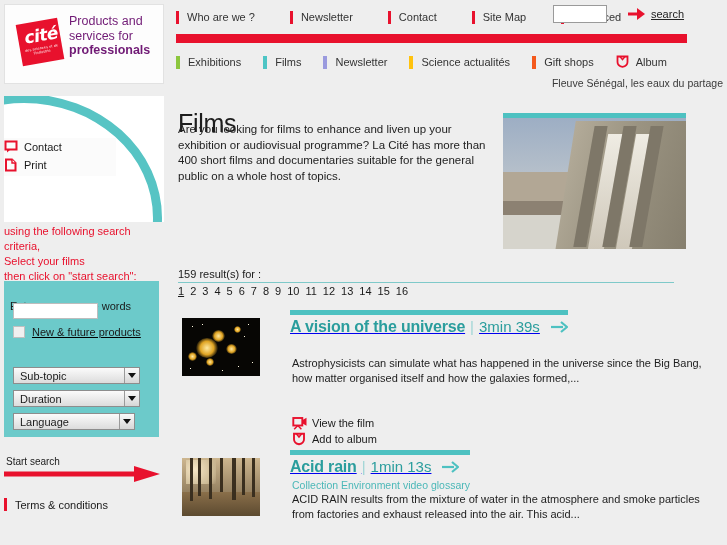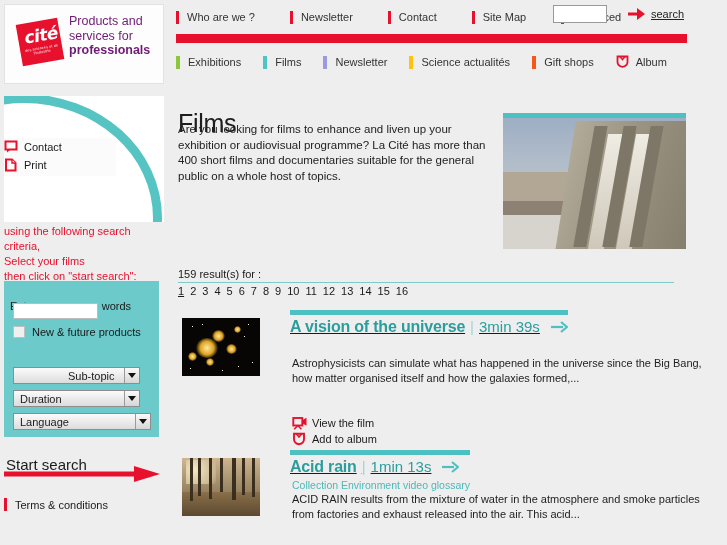--- a/index.html
+++ b/index.html
@@ -137,21 +137,21 @@
   }
   #keyword-input {
     position: absolute; left: 9px; top: 22px;
     width: 85px; height: 16px;
     border: 1px solid #bdbdbd; background: #ffffff;
     font-size: 11px; padding: 0 3px;
     font-family: "Liberation Sans", sans-serif;
   }
   #new-row {
     position: absolute; left: 9px; top: 45px;
-    display: flex; align-items: flex-end;
+    display: flex; align-items: flex-end; text-decoration: underline;
   }
   #new-check {
     width: 12px; height: 12px; background: #f0f0f0;
     border: 1px solid #c0c0c0; margin-right: 7px;
   }
   #new-label { font-size: 11px; color: #1a1a1a; }
 
   .ddl {
     position: absolute; left: 9px;
     height: 17px;
@@ -169,21 +169,21 @@
     display: block; width: 0; height: 0;
     border-left: 4px solid transparent; border-right: 4px solid transparent;
     border-top: 5px solid #111;
   }
 
   #start-search-wrap {
     position: absolute; left: 4px; top: 453px; width: 158px; height: 30px;
   }
   #start-search-label {
     position: absolute; left: 2px; top: 3px;
-    font-size: 15px; color: #1a1a1a;
+    font-size: 10px; color: #1a1a1a;
   }
   #start-arrow { position: absolute; left: 0px; top: 12px; }
 
   #terms-row {
     position: absolute; left: 4px; top: 498px;
     display: flex; align-items: center;
   }
   #terms-row .bar {
     display: inline-block; width: 3px; height: 13px;
     background: #e8112d; margin-right: 8px;
@@ -394,20 +394,21 @@
       <span class="album-ico">
         <svg width="13" height="13" viewBox="0 0 13 13">
           <path d="M1.5 1.5 H11.5 V7 Q11.5 11 6.5 11.8 Q1.5 11 1.5 7 Z" fill="none" stroke="#e8112d" stroke-width="1.8"></path>
           <path d="M4 1.5 L6.5 4.6 L9 1.5" fill="none" stroke="#e8112d" stroke-width="1.5"></path>
         </svg>
       </span>
       <span>Album</span>
     </a>
   </div>
 
+  <div id="hero-caption">Fleuve Sénégal, les eaux du partage</div>
 
   <div id="arc-box">
     <div id="arc"></div>
   </div>
 
   <div id="quick-links">
     <a class="qlink" href="#">
       <span class="qico">
         <svg width="16" height="14" viewBox="0 0 16 14">
           <rect x="1.5" y="1.5" width="11" height="8" fill="none" stroke="#e8112d" stroke-width="2"></rect>
@@ -434,33 +435,33 @@
   </div>
 
   <div id="filter-panel">
     <div id="filter-label">Enter one or more words</div>
     <input id="keyword-input" type="text" placeholder="" style="">
     <div id="new-row">
       <span id="new-check"></span>
       <span id="new-label">New &amp; future products</span>
     </div>
 
-    <div class="ddl" style="top:86px; width:127px;padding-left:48px;">
+    <div class="ddl" style="top:86px; width:127px;">
       <span class="txt">Sub-topic</span>
       <span class="arrowbox">
           <i></i>
         </span>
     </div>
     <div class="ddl" style="top:109px; width:127px;">
       <span class="txt">Duration</span>
       <span class="arrowbox">
           <i></i>
         </span>
     </div>
-    <div class="ddl" style="top:132px; width:138px;gap:20px;">
+    <div class="ddl" style="top:132px; width:122px;gap:20px;">
       <span class="txt">Language</span>
       <span class="arrowbox">
           <i></i>
         </span>
     </div>
   </div>
 
   <div id="start-search-wrap">
     <span id="start-search-label">Start search</span>
     <span id="start-arrow">

